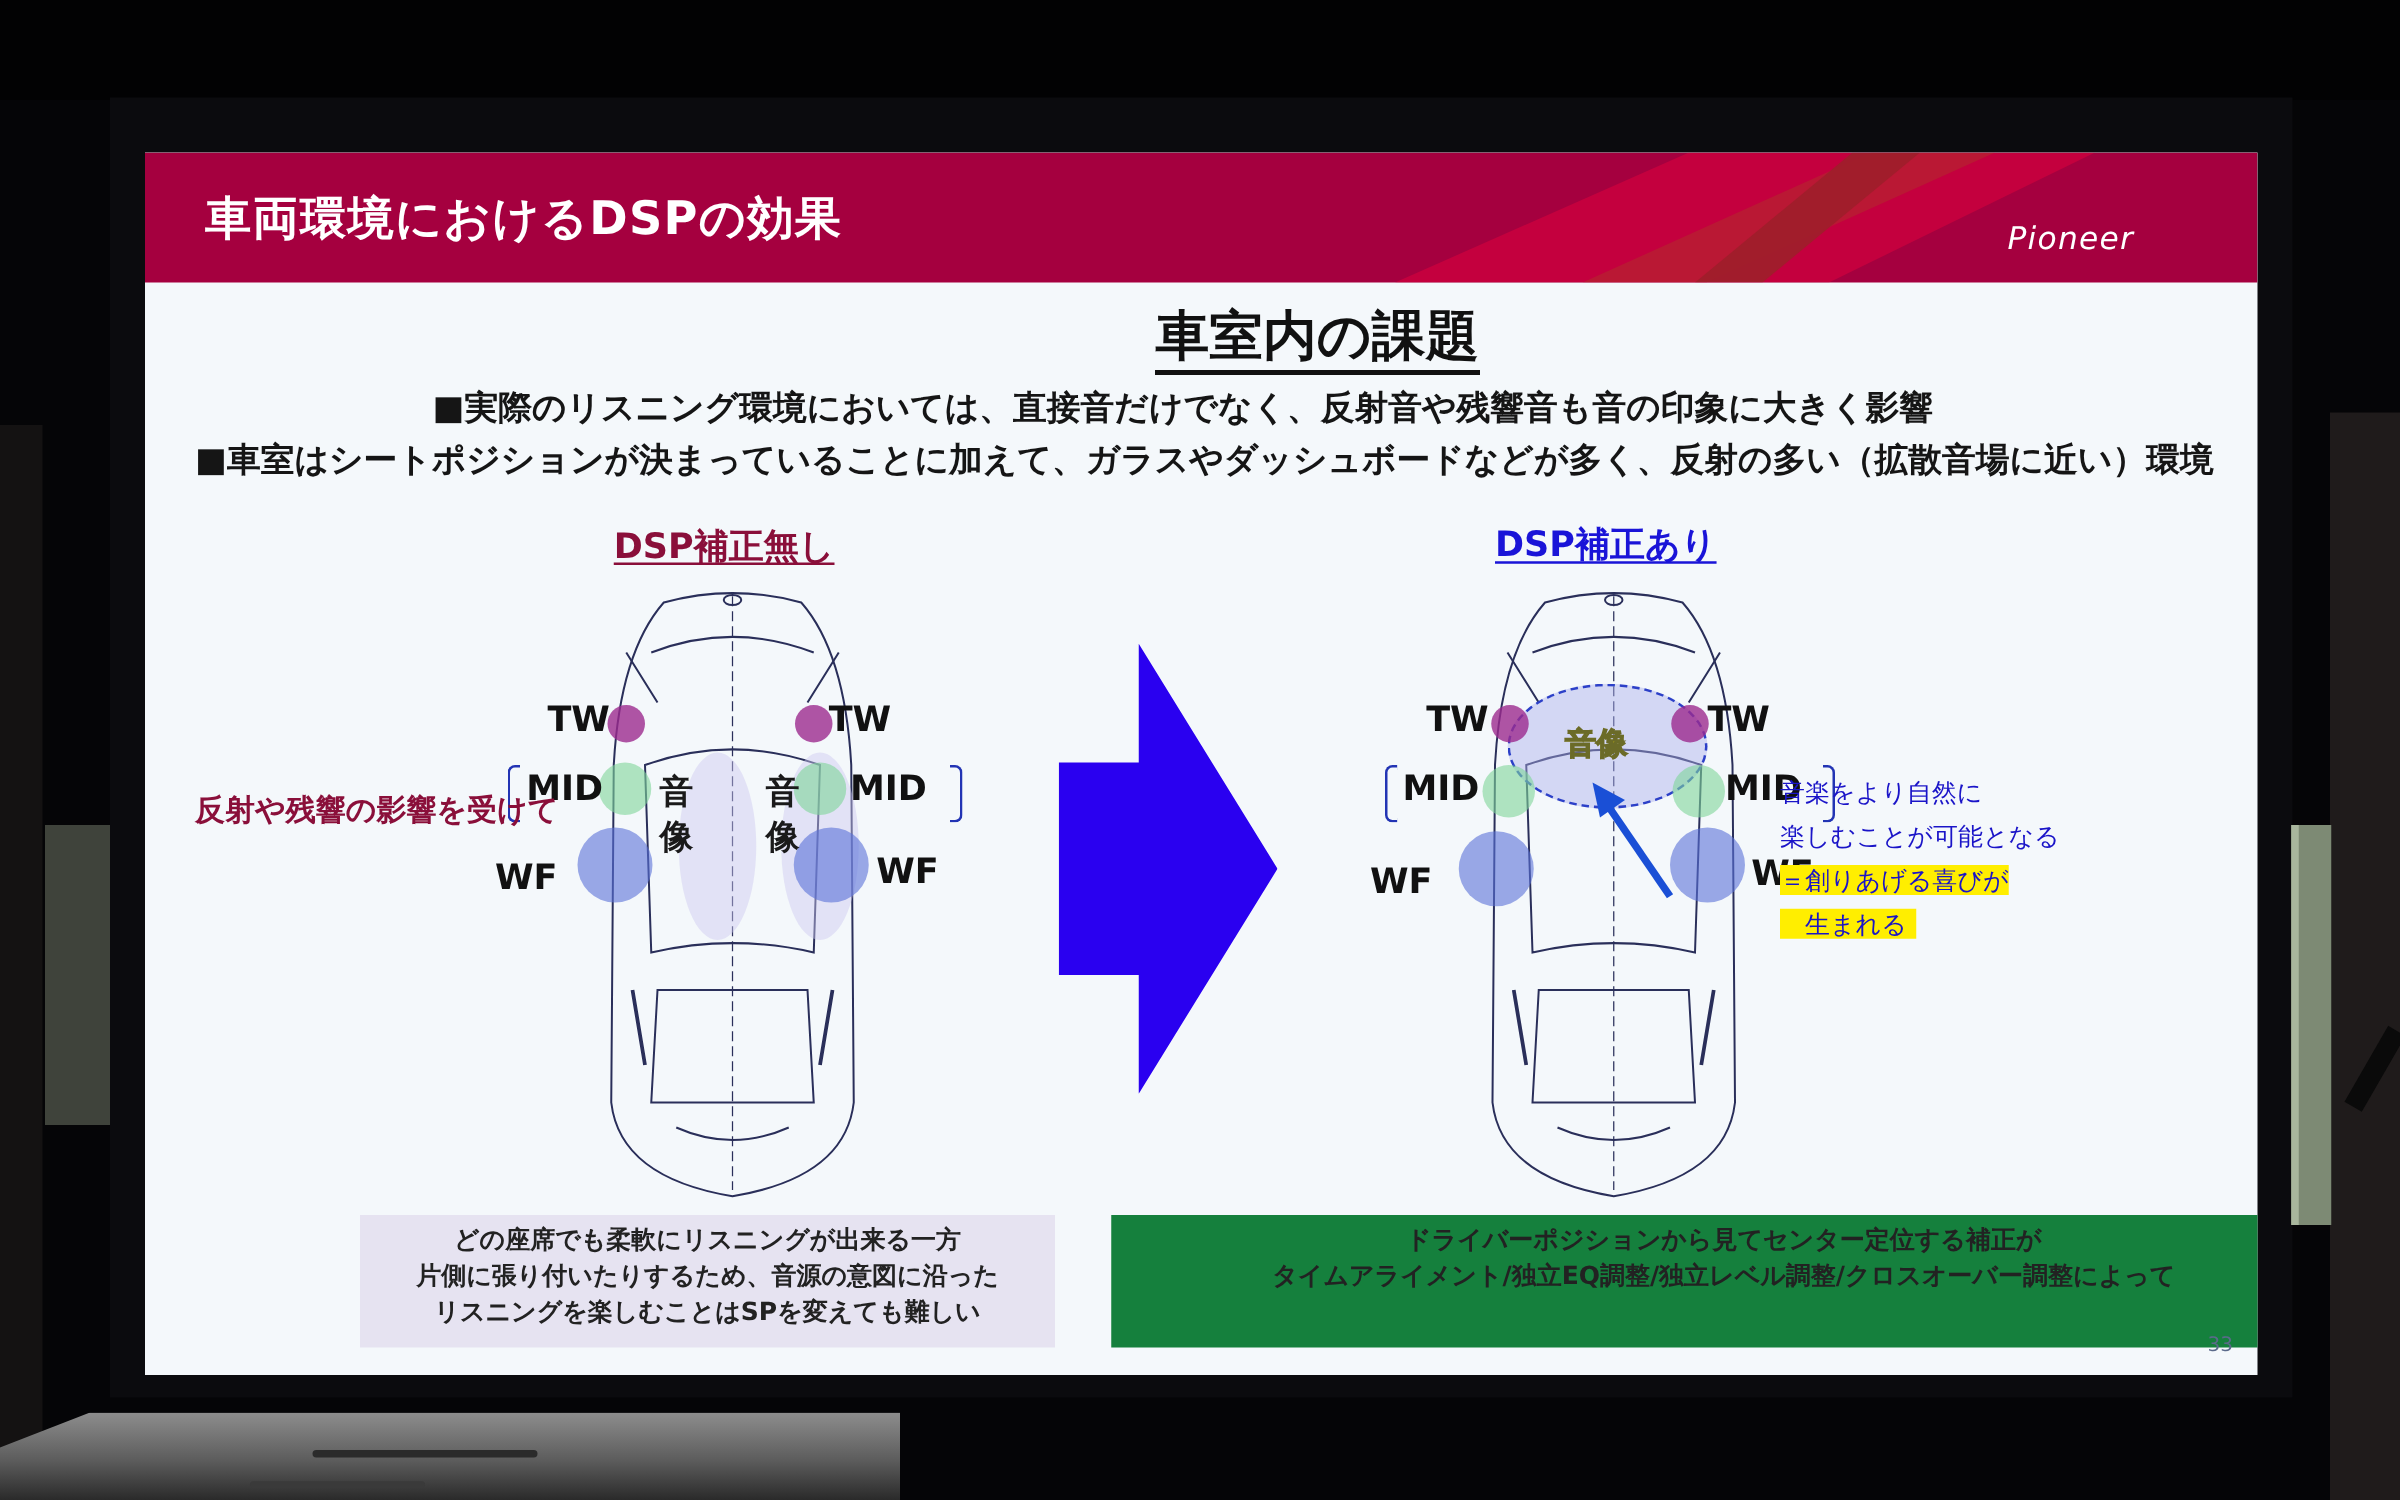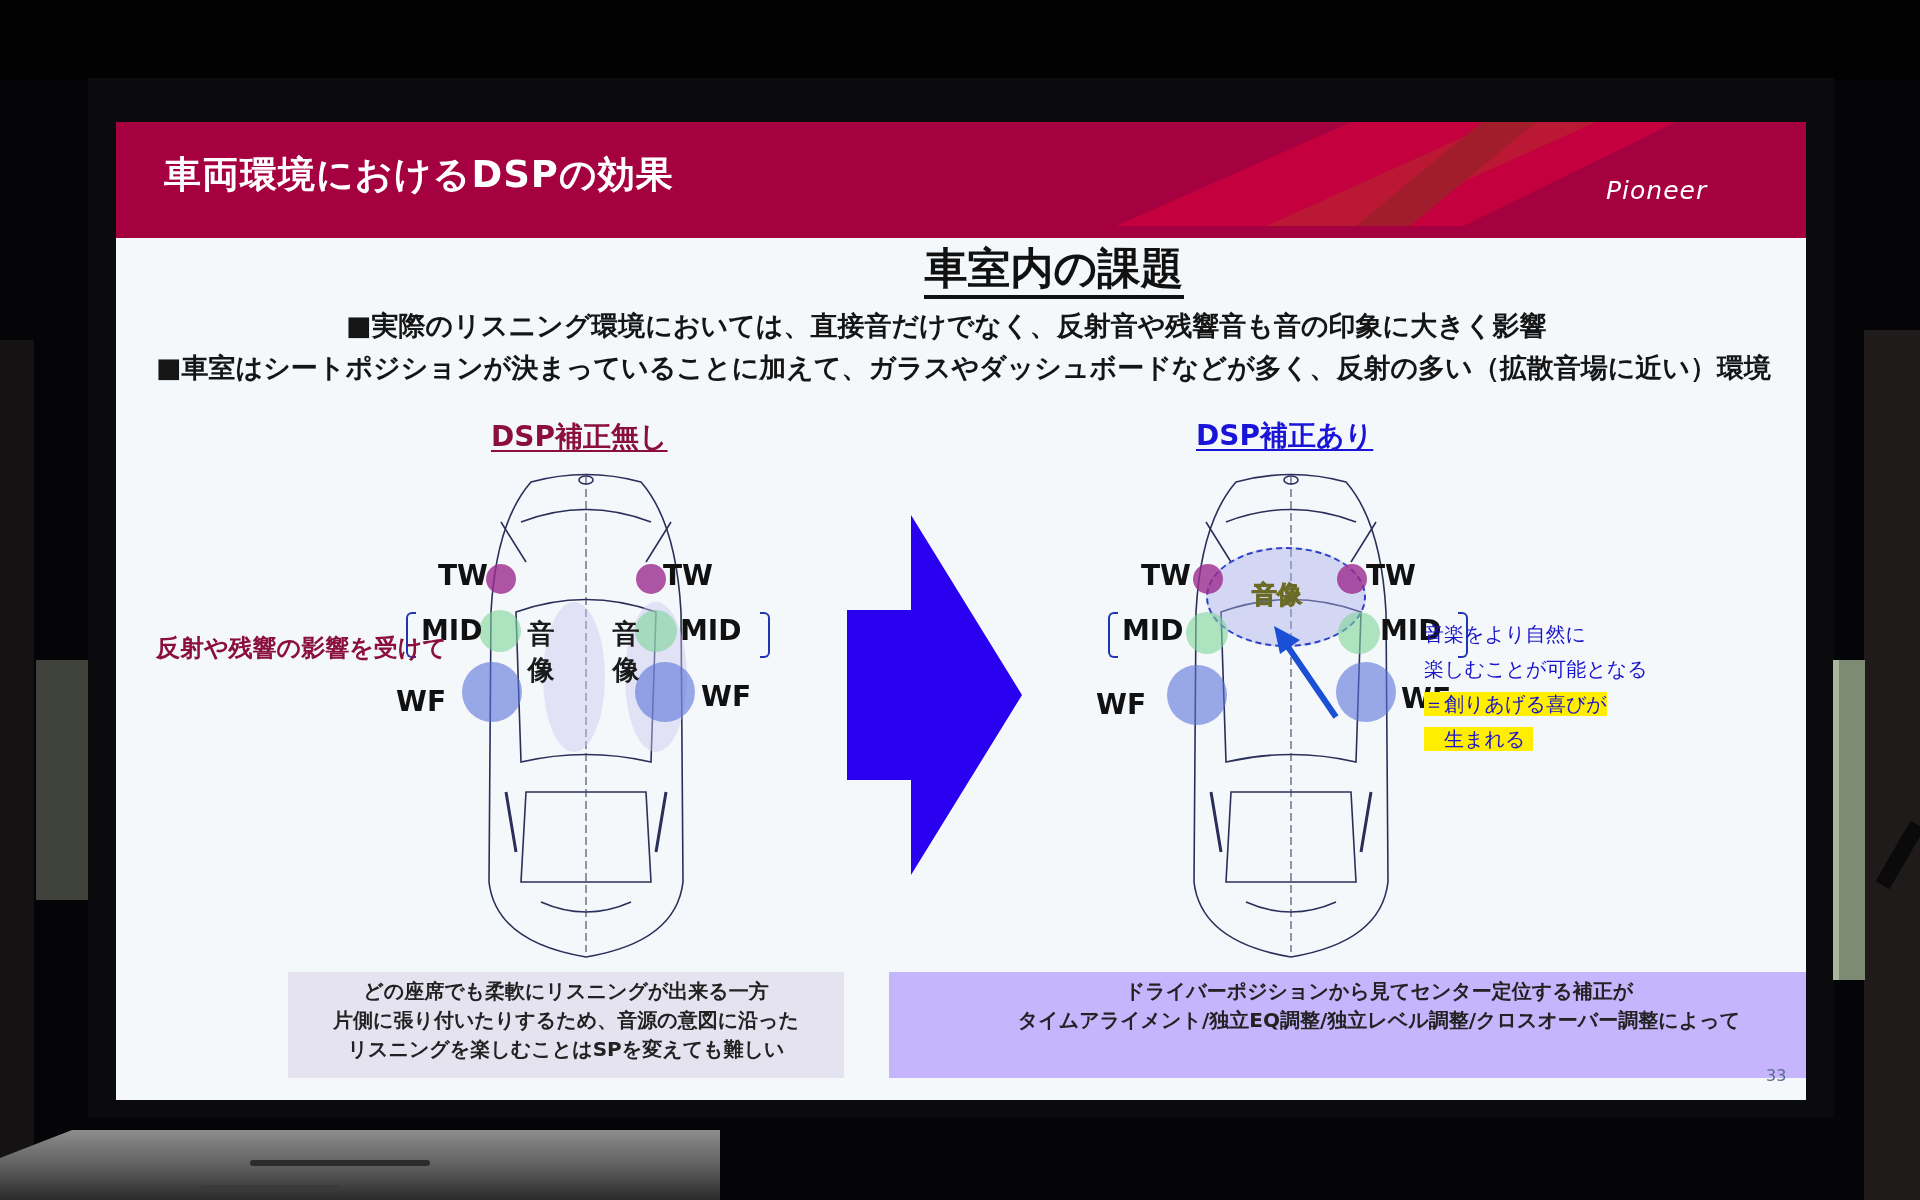--- a/index.html
+++ b/index.html
@@ -17,21 +17,21 @@
   .right-panel { position:absolute; left:1833px; top:660px; width:32px; height:320px; background:#7d8a74; border-left:6px solid #a8b69d; box-sizing:border-box; }
   .right-stick { position:absolute; left:1892px; top:820px; width:16px; height:70px; background:#0a0a0a; transform:rotate(30deg); }
   .projector { position:absolute; left:0; top:1130px; width:720px; height:70px;
     background:linear-gradient(180deg,#8d8d8d 0%,#5c5c5c 55%,#2a2a2a 100%);
     clip-path:polygon(10% 0,100% 0,100% 100%,0 100%,0 40%); }
   .projector-mark1 { position:absolute; left:250px; top:1160px; width:180px; height:6px; background:#2b2b2b; border-radius:3px; }
   .projector-mark2 { position:absolute; left:200px; top:1185px; width:140px; height:5px; background:#3a3a3a; border-radius:3px; }
 
   
   .slide { position:absolute; left:116px; top:122px; width:1690px; height:978px; background:#f4f8fb; overflow:hidden; }
-  .header { position:absolute; left:0; top:0; width:1690px; height:116px; background:#a5003f; overflow:hidden; }
+  .header { position:absolute; left:0; top:0; width:1690px; height:104px; background:#a5003f; overflow:hidden; }
   .stripe1 { position:absolute; left:1000px; top:0; width:560px; height:104px; background:#c4003e; clip-path:polygon(42% 0,100% 0,62% 100%,0 100%); }
   .stripe2 { position:absolute; left:1240px; top:0; width:180px; height:104px; background:#9f1e2b; clip-path:polygon(100% 0,70% 0,0 100%,30% 100%); opacity:.95; }
   .stripe3 { position:absolute; left:1150px; top:0; width:330px; height:104px; background:#b91c33; clip-path:polygon(70% 0,100% 0,30% 100%,0 100%); opacity:.85; }
   .header-title { position:absolute; left:48px; top:28px; color:#fff; font-weight:bold; font-size:37px; letter-spacing:1px; }
   .logo { position:absolute; left:1490px; top:54px; color:#fff; font-weight:normal; font-style:italic; font-size:25px; letter-spacing:1px; }
 
   .section-title { position:absolute; left:0; width:1876px; top:118px; text-align:center; font-weight:bold; font-size:43px; color:#111; }
   .section-title span { border-bottom:4px solid #111; padding-bottom:2px; }
   .bullet { position:absolute; font-weight:bold; font-size:27px; color:#151515; white-space:nowrap; }
   .b1 { left:230px; top:186px; }
@@ -62,21 +62,21 @@
   .big-arrow { position:absolute; left:731px; top:393px; width:175px; height:360px; }
 
   .image-ellipse { position:absolute; left:1090px; top:425px; width:160px; height:100px; border-radius:50%; background:rgba(170,175,235,.45); border:2px dashed #2c40c8; box-sizing:border-box; }
   .image-yellow { position:absolute; left:1136px; top:456px; font-weight:bold; font-size:25px; color:#ffe500; -webkit-text-stroke:1px #6b6b28; }
 
   .note-blue { position:absolute; left:1308px; top:641px; font-weight:normal; font-size:20px; line-height:35px; color:#1a14c8; }
   .hl { background:#ffee00; }
 
   .box { position:absolute; top:850px; height:106px; font-weight:bold; font-size:20px; color:#222; text-align:center; line-height:29px; padding-top:5px; box-sizing:border-box; }
   .box-left { left:172px; width:556px; background:#e6e3f1; }
-  .box-right { left:773px; width:980px; background:#c4b5fd; }
+  .box-right { left:773px; width:980px; background:#15803d; }
   .page-no { position:absolute; left:1650px; top:944px; font-size:16px; color:#5a6a8a; }
 </style>
 </head>
 <body>
 
 <div class="room-upper"></div>
 <div class="screen-frame"></div>
 <div class="left-wall"></div>
 <div class="left-panel"></div>
 <div class="right-wall"></div>

